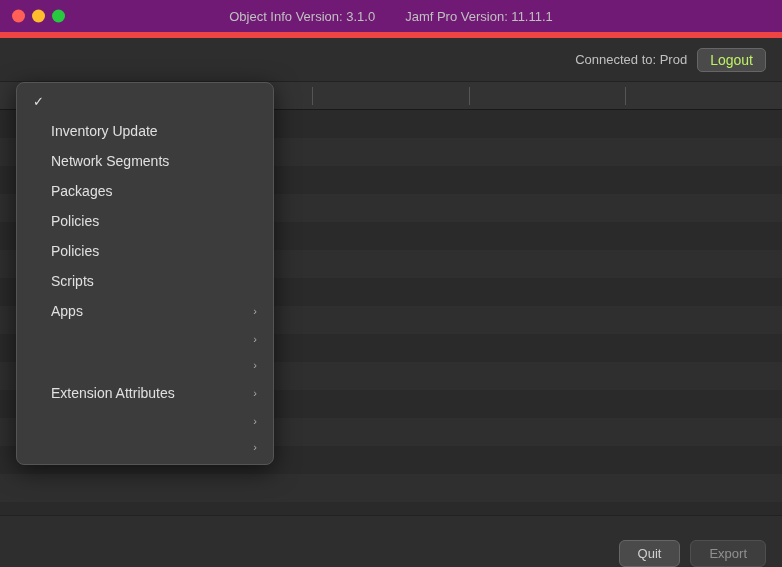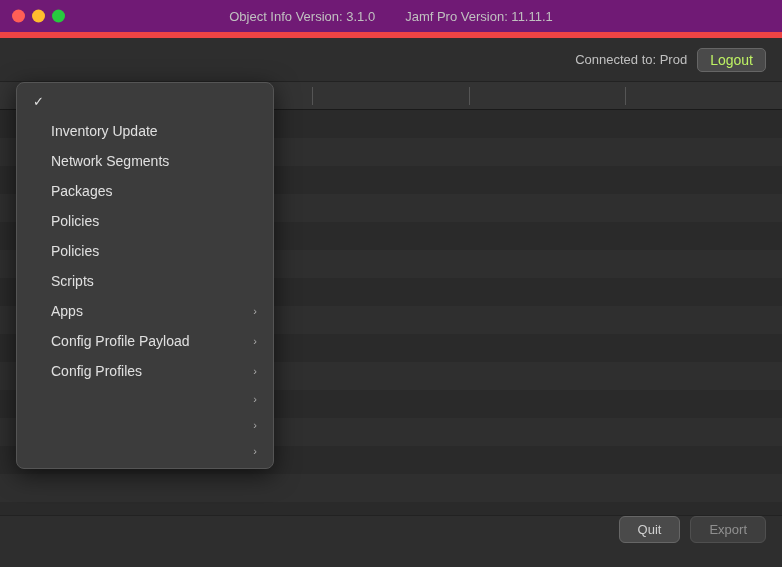--- a/index.html
+++ b/index.html
@@ -148,21 +148,21 @@
       justify-content: flex-start;
       padding-left: 10px;
     }
 
     
     .bottom-bar {
       height: 52px;
       background: #2e2e2e;
       border-top: 1px solid #222;
       display: flex;
-      align-items: flex-start;
+      align-items: flex-end;
       justify-content: flex-end;
       padding: 0 16px;
       gap: 10px;
       position: relative;
       z-index: 2;
     }
 
     .bottom-btn {
       background: #4a4a4a;
       color: #d0d0d0;
@@ -325,30 +325,29 @@
       <span class="check-mark"></span>
       <span class="item-label">Scripts</span>
     </div>
     <div class="menu-item">
       <span class="check-mark"></span>
       <span class="item-label">Apps</span>
       <span class="chevron">›</span>
     </div>
     <div class="menu-item">
       <span class="check-mark"></span>
-      <span class="item-label">Config Profile Payload</span>
-      <span class="chevron">›</span>
-    </div>
-    <div class="menu-item">
-      <span class="check-mark"></span>
-      <span class="item-label">Config Profiles</span>
-      <span class="chevron">›</span>
-    </div>
-    <div class="menu-item">
-      <span class="check-mark"></span>
+      <span class="chevron">›</span>
+    </div>
+    <div class="menu-item">
+      <span class="check-mark"></span>
+      <span class="chevron">›</span>
+    </div>
+    <div class="menu-item">
+      <span class="check-mark"></span>
+      <span class="item-label">Extension Attributes</span>
       <span class="chevron">›</span>
     </div>
     <div class="menu-item">
       <span class="check-mark"></span>
       <span class="chevron">›</span>
     </div>
     <div class="menu-item">
       <span class="check-mark"></span>
       <span class="chevron">›</span>
     </div>

